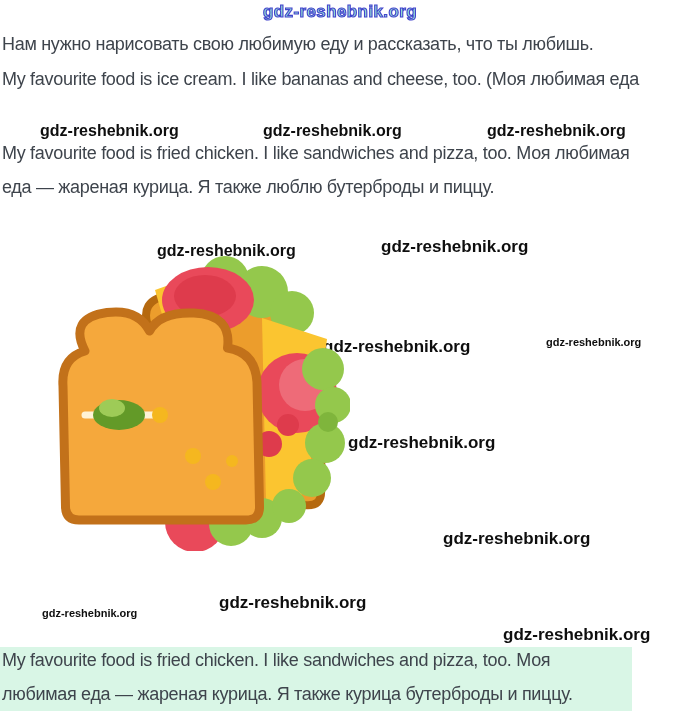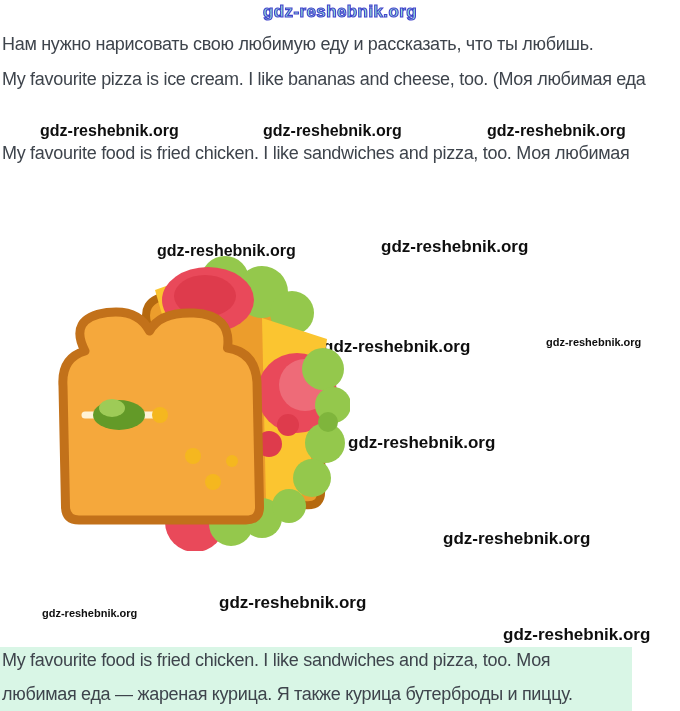--- a/index.html
+++ b/index.html
@@ -30,22 +30,23 @@
   .sandwich{position:absolute;left:55px;top:256px;}
 </style>
 </head>
 <body>
 
 <div class="page">
 
   <div class="site-header">gdz-reshebnik.org</div>
 
   <div class="tline" style="top:34px">Нам нужно нарисовать свою любимую еду и рассказать, что ты любишь.</div>
-  <div class="tline" style="top:69px">My favourite pizza is ice cream. I like bananas and cheese, too. (Моя любимая еда</div>
+  <div class="tline" style="top:69px">My favourite food is ice cream. I like bananas and cheese, too. (Моя любимая еда</div>
   <div class="tline" style="top:143px">My favourite food is fried chicken. I like sandwiches and pizza, too. Моя любимая</div>
+  <div class="tline" style="top:177px">еда — жареная курица. Я также люблю бутерброды и пиццу.</div>
 
   <div class="wm" style="left:40px;top:122px">gdz-reshebnik.org</div>
   <div class="wm" style="left:263px;top:122px">gdz-reshebnik.org</div>
   <div class="wm" style="left:487px;top:122px">gdz-reshebnik.org</div>
   <div class="wm" style="left:157px;top:242px">gdz-reshebnik.org</div>
   <div class="wm wm-lg" style="left:381px;top:238px">gdz-reshebnik.org</div>
   <div class="wm wm-lg" style="left:323px;top:338px">gdz-reshebnik.org</div>
   <div class="wm wm-sm" style="left:546px;top:336px">gdz-reshebnik.org</div>
   <div class="wm wm-bold" style="left:99px;top:382px">gdz-reshebnik.org</div>
   <div class="wm wm-lg" style="left:348px;top:434px">gdz-reshebnik.org</div>

